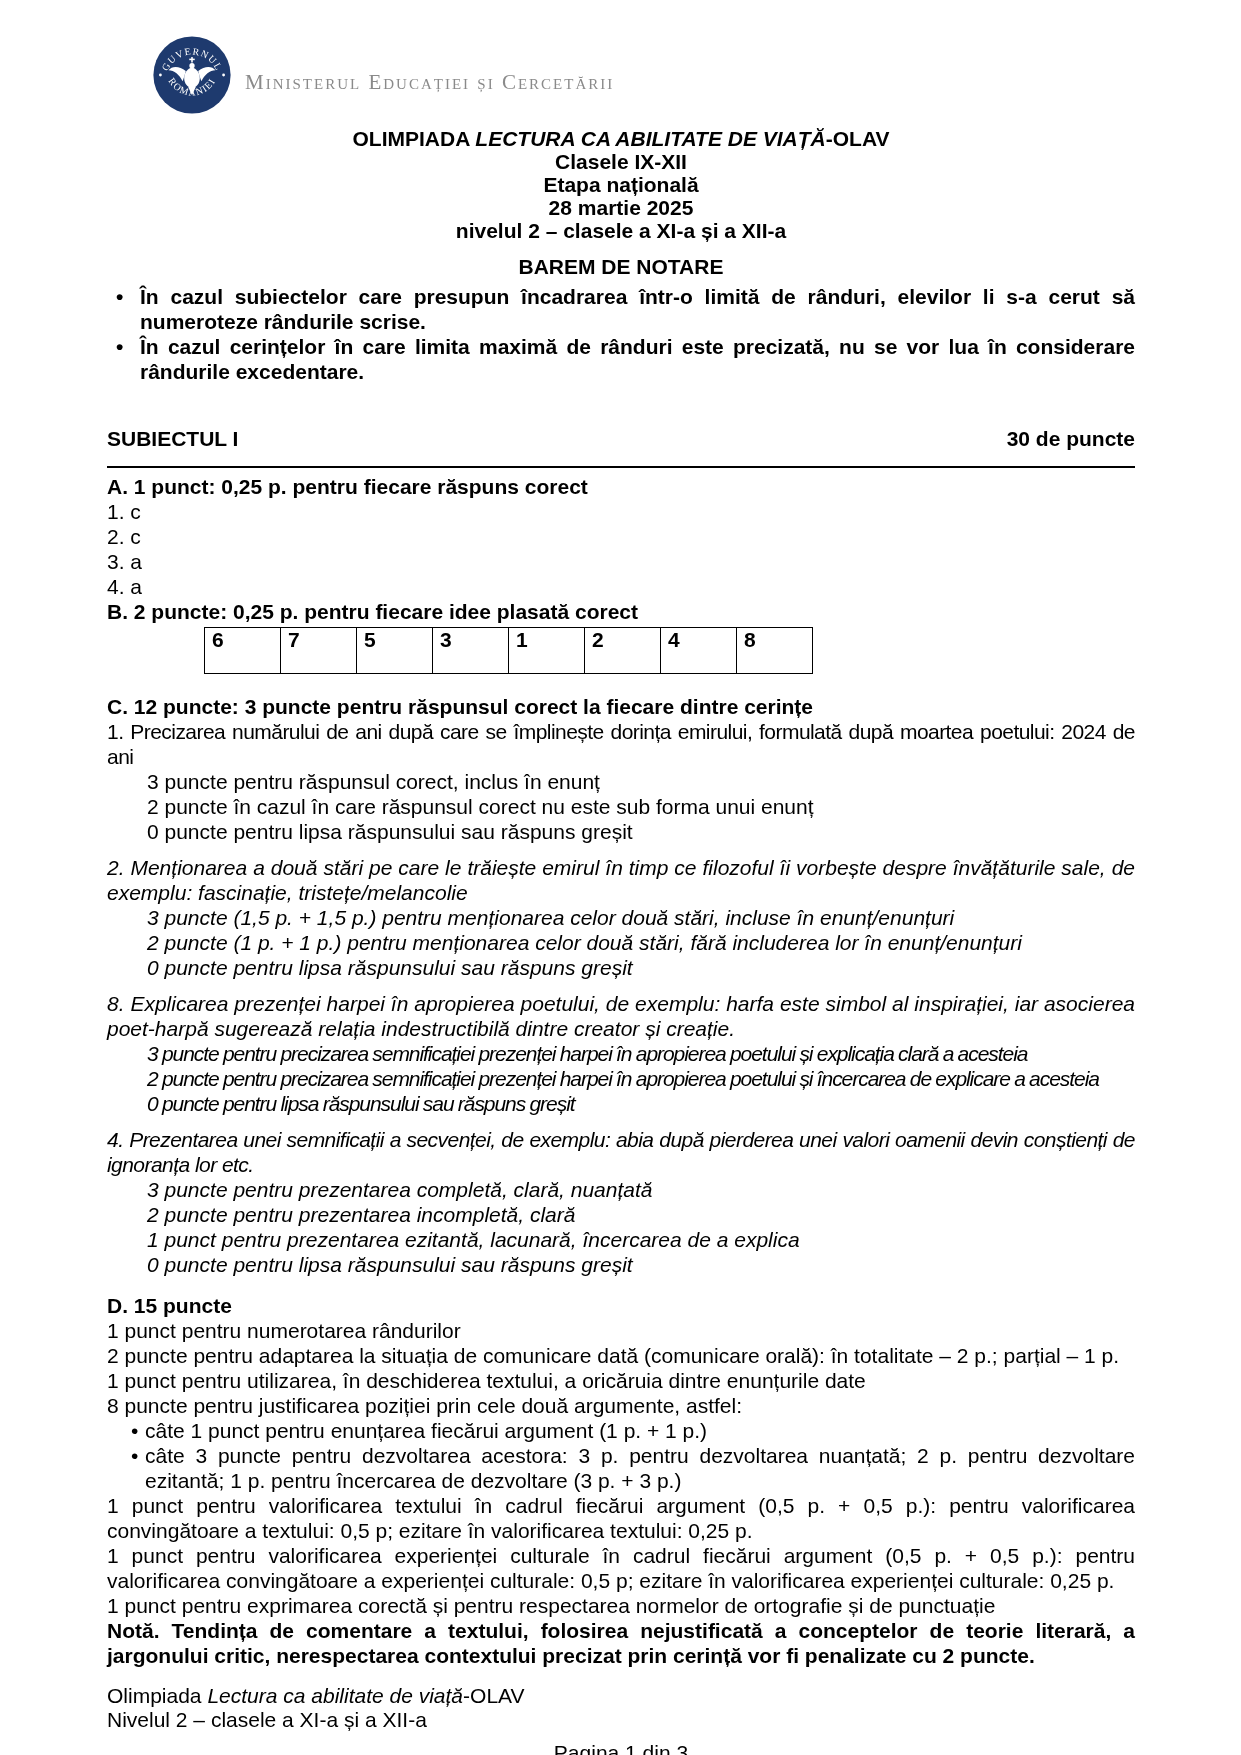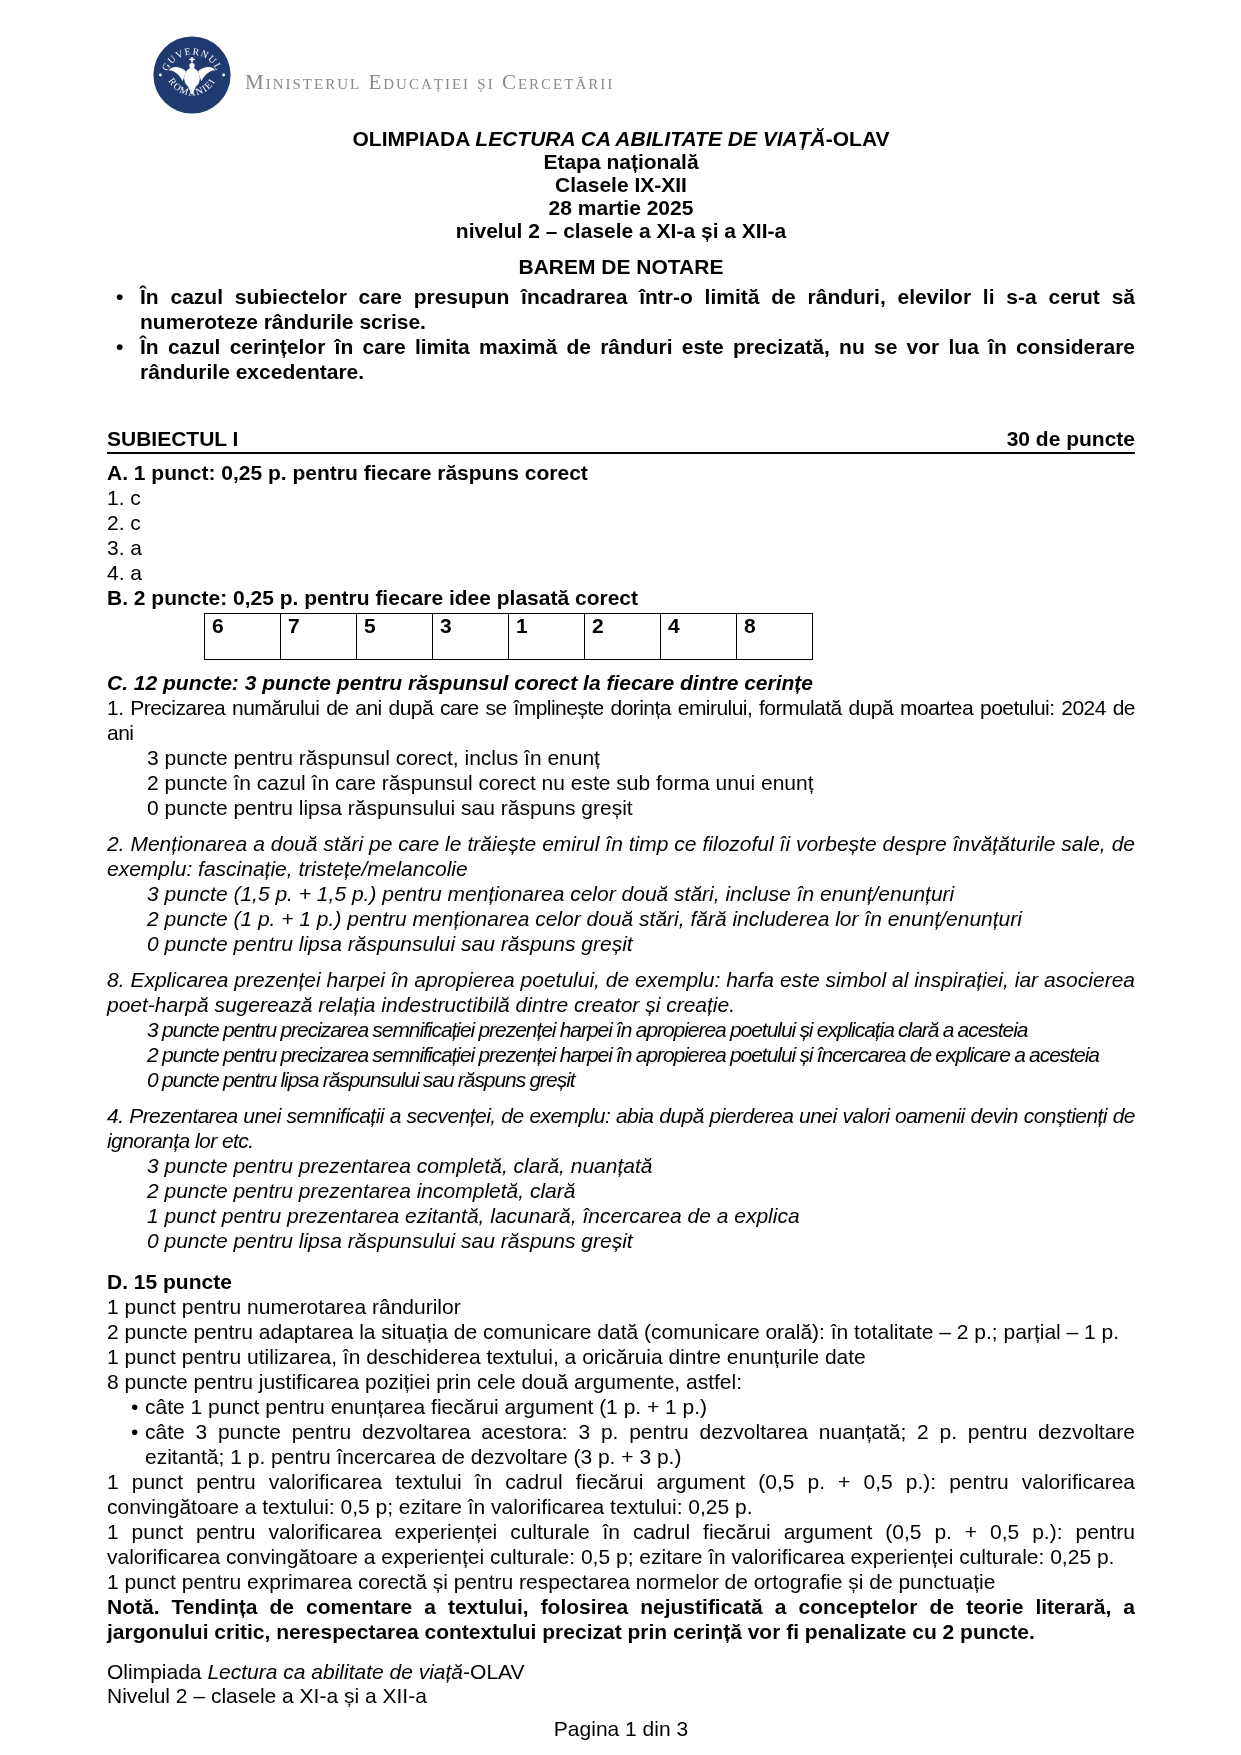--- a/index.html
+++ b/index.html
@@ -25,32 +25,32 @@
   
   .notes { margin-top:6px; }
   .note-item {
     position:relative; padding-left:33px; font-weight:bold;
     text-align:justify; line-height:25px;
   }
   .note-item .bullet { position:absolute; left:9px; top:0; }
   
   .subject-row {
     display:flex; justify-content:space-between; 
-    font-weight:bold; margin-top:42px; border-bottom:2.5px solid #000; padding-bottom:1px;
+    font-weight:bold; margin-top:42px; border-bottom:2.5px solid #000; padding-bottom:15px;
   }
   
   .sec-heading { font-weight:bold; margin-top:6px; }
   .answers div { line-height:25px; }
   .b-heading { font-weight:bold; }
   table.grid { border-collapse:collapse; margin-left:97px; margin-top:3px; }
   table.grid td {
     width:68px; height:45px; border:1.8px solid #000;
     font-weight:bold; vertical-align:top; padding:0 0 0 7px; font-size:21px; line-height:24px;
   }
-  .c-heading { font-weight:bold; margin-top:10px;font-style:italic; }
+  .c-heading { font-weight:bold; margin-top:20px; }
   .c-item { margin-top:0; }
   .c-item + .c-item { margin-top:11px;font-style:italic; }
   .c-intro { text-align:justify; line-height:25px; }
   .criteria div { padding-left:40px; line-height:25px; }
   .cond  { letter-spacing:-0.55px; }
   .cond2 { letter-spacing:-1.05px; word-spacing:-0.5px; }
   .d-heading { font-weight:bold; margin-top:16px; }
   .d-par { text-align:justify; line-height:25px; }
   .d-bullet { position:relative; padding-left:38px; text-align:justify; line-height:25px; }
   .d-bullet .bullet { position:absolute; left:24px; top:0; }
@@ -88,22 +88,22 @@
         <path d="M42 45 C34 38 24 38 20 44 C27 44 34 50 38 58 C40 53 41 49 42 45 Z"></path>
         <path d="M58 45 C66 38 76 38 80 44 C73 44 66 50 62 58 C60 53 59 49 58 45 Z"></path>
         <path d="M45 65 L55 65 L50 76 Z"></path>
       </g>
     </svg>
     <div class="ministry">Ministerul Educației și Cercetării</div>
   </div>
 
   <div class="title-block">
     <div><span class="it"><span style="font-style:normal">OLIMPIADA </span><span>LECTURA CA ABILITATE DE VIAȚĂ</span><span style="font-style:normal">-OLAV</span></span></div>
+    <div>Clasele IX-XII</div>
     <div>Etapa națională</div>
-    <div>Clasele IX-XII</div>
     <div>28 martie 2025</div>
     <div>nivelul 2 – clasele a XI-a și a XII-a</div>
   </div>
 
   <div class="doc-heading">BAREM DE NOTARE</div>
 
   <div class="notes">
     <div class="note-item">
       <span class="bullet">•</span>
       <span>În cazul subiectelor care presupun încadrarea într-o limită de rânduri, elevilor li s-a cerut să numeroteze rândurile scrise.</span>

